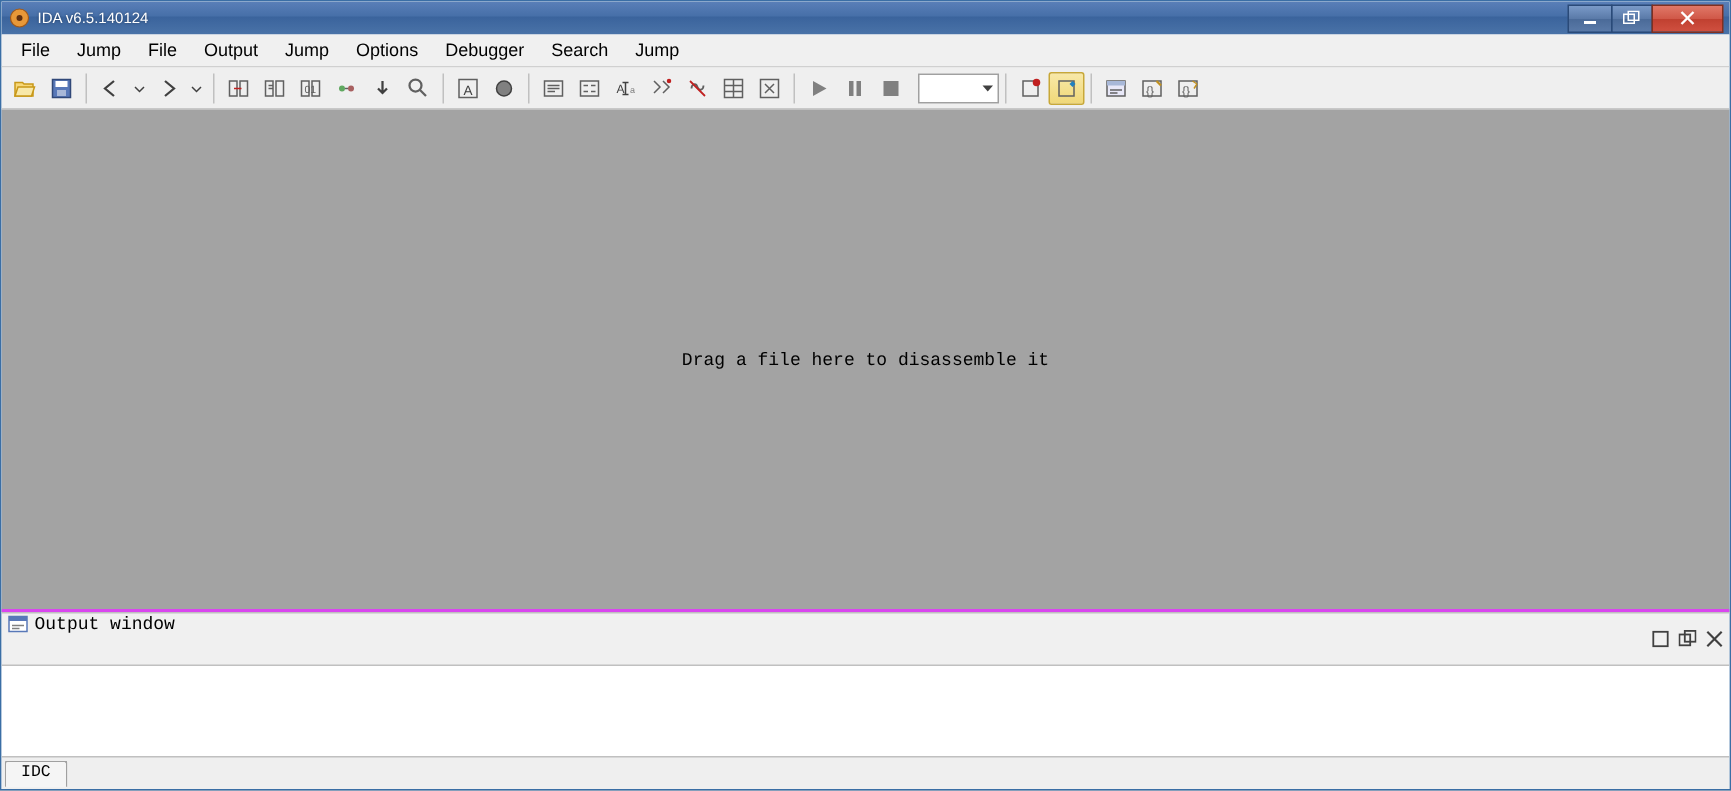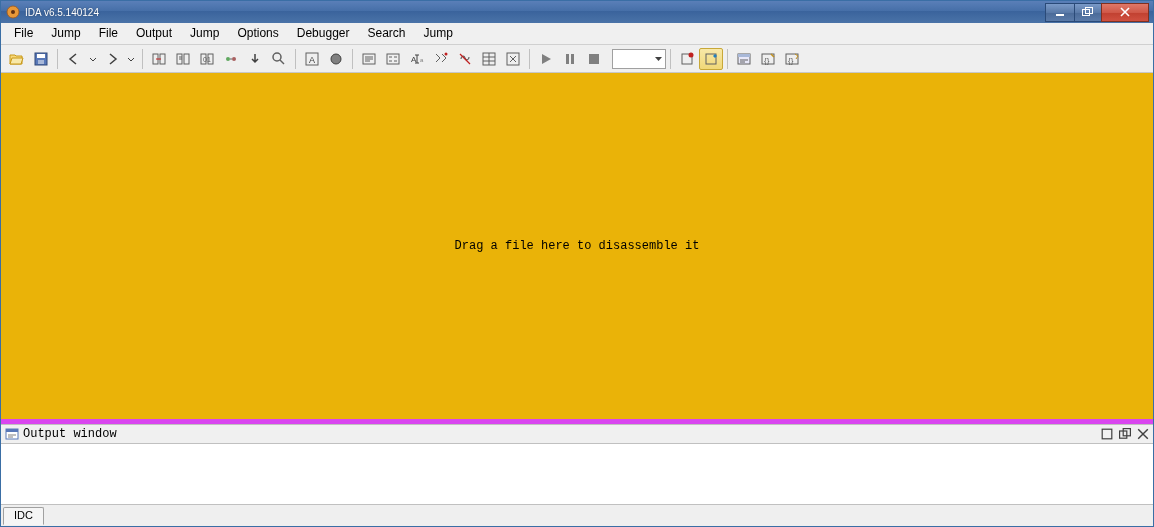--- a/index.html
+++ b/index.html
@@ -13,30 +13,30 @@
 .win-btn.close { width: 48px; background: linear-gradient(to bottom, #e07868 0%, #d05848 50%, #c04030 51%, #d05040 100%); border-color: #803020; }
 .menubar { height: 22px; background: #f0f0f0; display: flex; align-items: stretch; padding: 0 4px; border-bottom: 1px solid #d0d0d0; }
 .menu-item { padding: 3px 9px; cursor: default; font-size: 12px; color: #000; }
 .toolbar { height: 28px; background: #efefef; display: flex; align-items: center; padding: 2px 4px; border-bottom: 1px solid #c8c8c8; gap: 0; }
 .tbtn { width: 24px; height: 22px; display: flex; align-items: center; justify-content: center; cursor: default; border: 1px solid transparent; border-radius: 2px; }
 .tsep { width: 1px; height: 20px; background: #c0c0c0; margin: 0 4px; }
 .tbtn svg { width: 16px; height: 16px; }
 .tbtn.small-arrow { width: 14px; }
 .debugger-combo { width: 54px; height: 20px; background: #fff; border: 1px solid #a0a0a0; display: flex; align-items: center; justify-content: flex-end; padding-right: 2px; }
 .active-btn { background: linear-gradient(to bottom, #f8e8a8, #f0d878) !important; border: 1px solid #c8a838 !important; }
-.main-area { flex: 1; background: #eab308; display: flex; align-items: center; justify-content: center; border-bottom: 5px solid #d946ef; }
+.main-area { flex: 1; background: #a3a3a3; display: flex; align-items: center; justify-content: center; border-bottom: 2px solid #d946ef; }
 .drag-msg { font-family: "Courier New", monospace; font-size: 12px; color: #000; }
-.output-header { height: 20px; background: #f0f0f0; border-top: 1px solid #c0c0c0; border-bottom: 1px solid #c0c0c0; display: flex; align-items: center; padding: 0 4px; }
+.output-header { height: 36px; background: #f0f0f0; border-top: 1px solid #c0c0c0; border-bottom: 1px solid #c0c0c0; display: flex; padding: 0 4px; }
 .output-icon { width: 14px; height: 14px; margin-right: 4px; display: flex; align-items: center; justify-content: center; }
 .output-title { font-family: "Courier New", monospace; font-size: 12px; flex: 1; }
 .output-ctrls { display: flex; gap: 6px; align-items: center; }
 .output-ctrl { width: 12px; height: 12px; cursor: default; display: flex; align-items: center; justify-content: center; }
 .output-body { flex: 0 0 60px; background: #fff; }
 .bottom-bar { height: 22px; background: #efefef; border-top: 1px solid #c0c0c0; display: flex; align-items: flex-end; padding: 0 2px 2px 2px; }
-.tab-btn { height: 18px; padding: 1px 10px; background: #f5f5f5; border: 1px solid #a0a0a0; border-bottom: 1px solid #f5f5f5; border-radius: 2px 2px 0 0; font-family: Liberation Sans, sans-serif; font-size: 11px; cursor: default; margin-bottom: -1px; }
+.tab-btn { height: 18px; padding: 1px 10px; background: #f5f5f5; border: 1px solid #a0a0a0; border-bottom: 1px solid #f5f5f5; border-radius: 2px 2px 0 0; font-family: Liberation Mono, monospace; font-size: 11px; cursor: default; margin-bottom: -1px; }
 .spacer-pad { width: 6px; }
 </style>
 </head>
 <body>
 
 <div class="titlebar">
   <span class="titlebar-icon">
     <svg viewBox="0 0 16 16">
         <circle cx="8" cy="8" r="6" fill="#e89838" stroke="#a05818" stroke-width="0.8"></circle>
         <circle cx="8" cy="8" r="2" fill="#603010"></circle>

